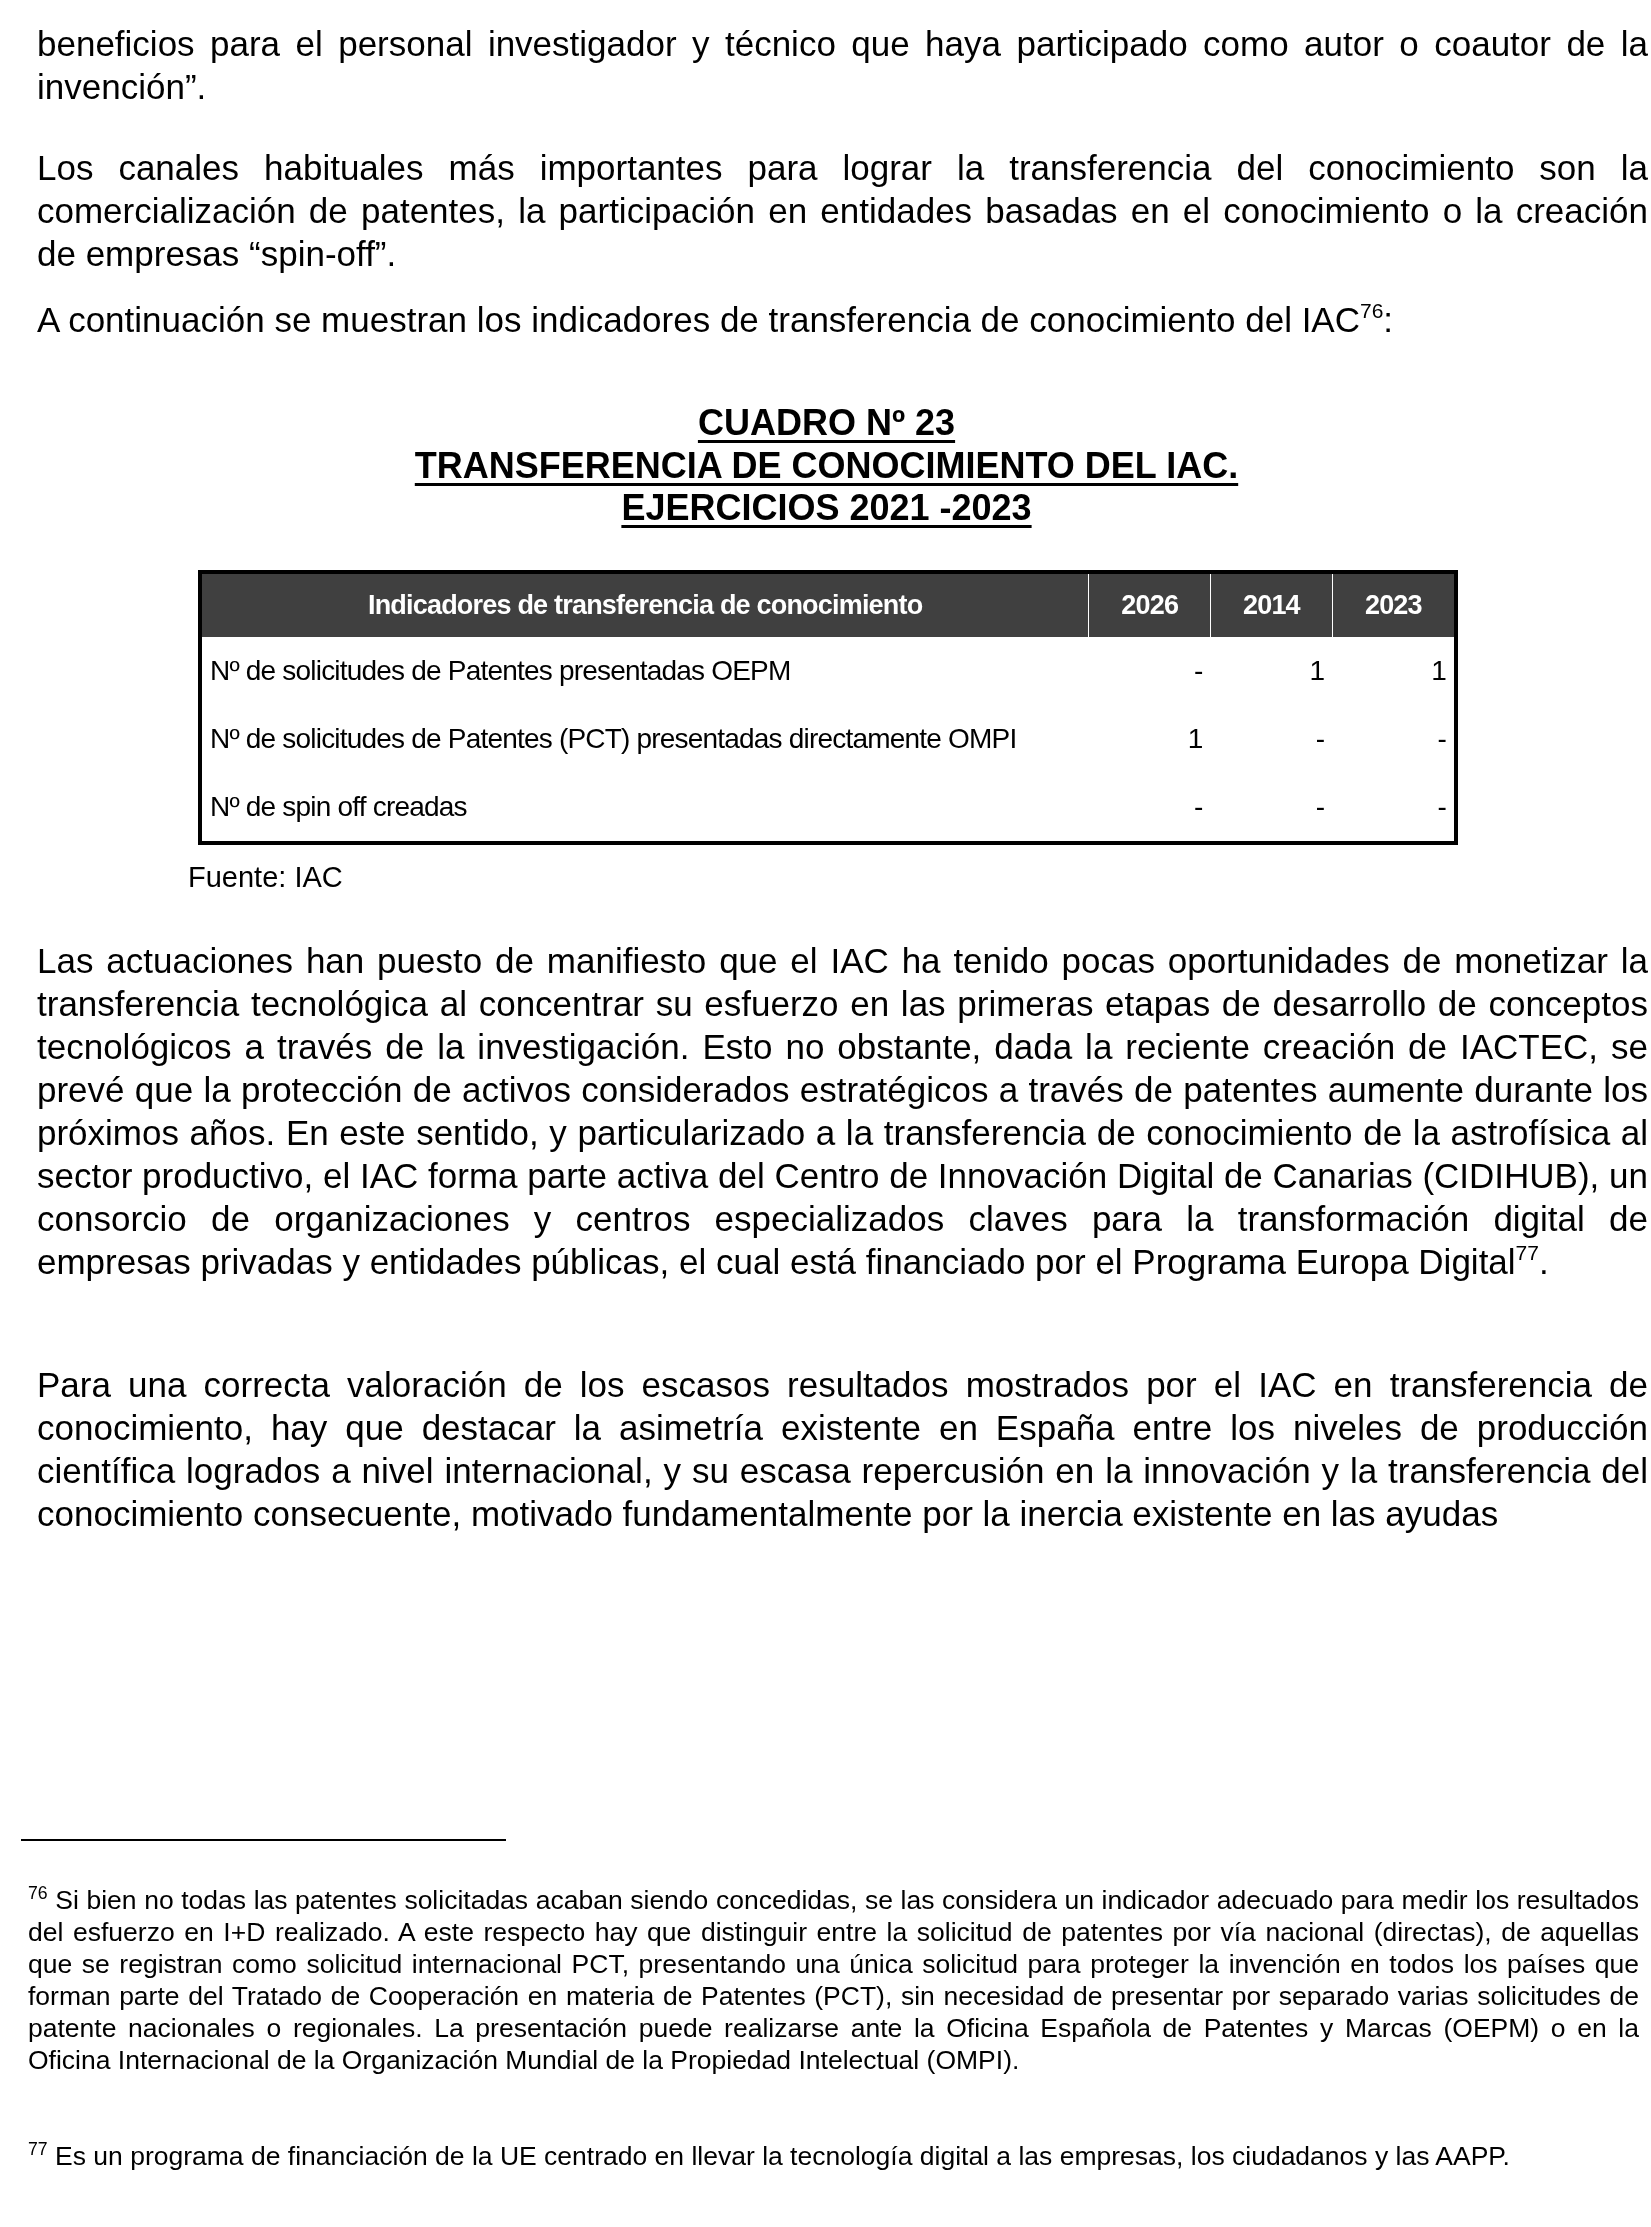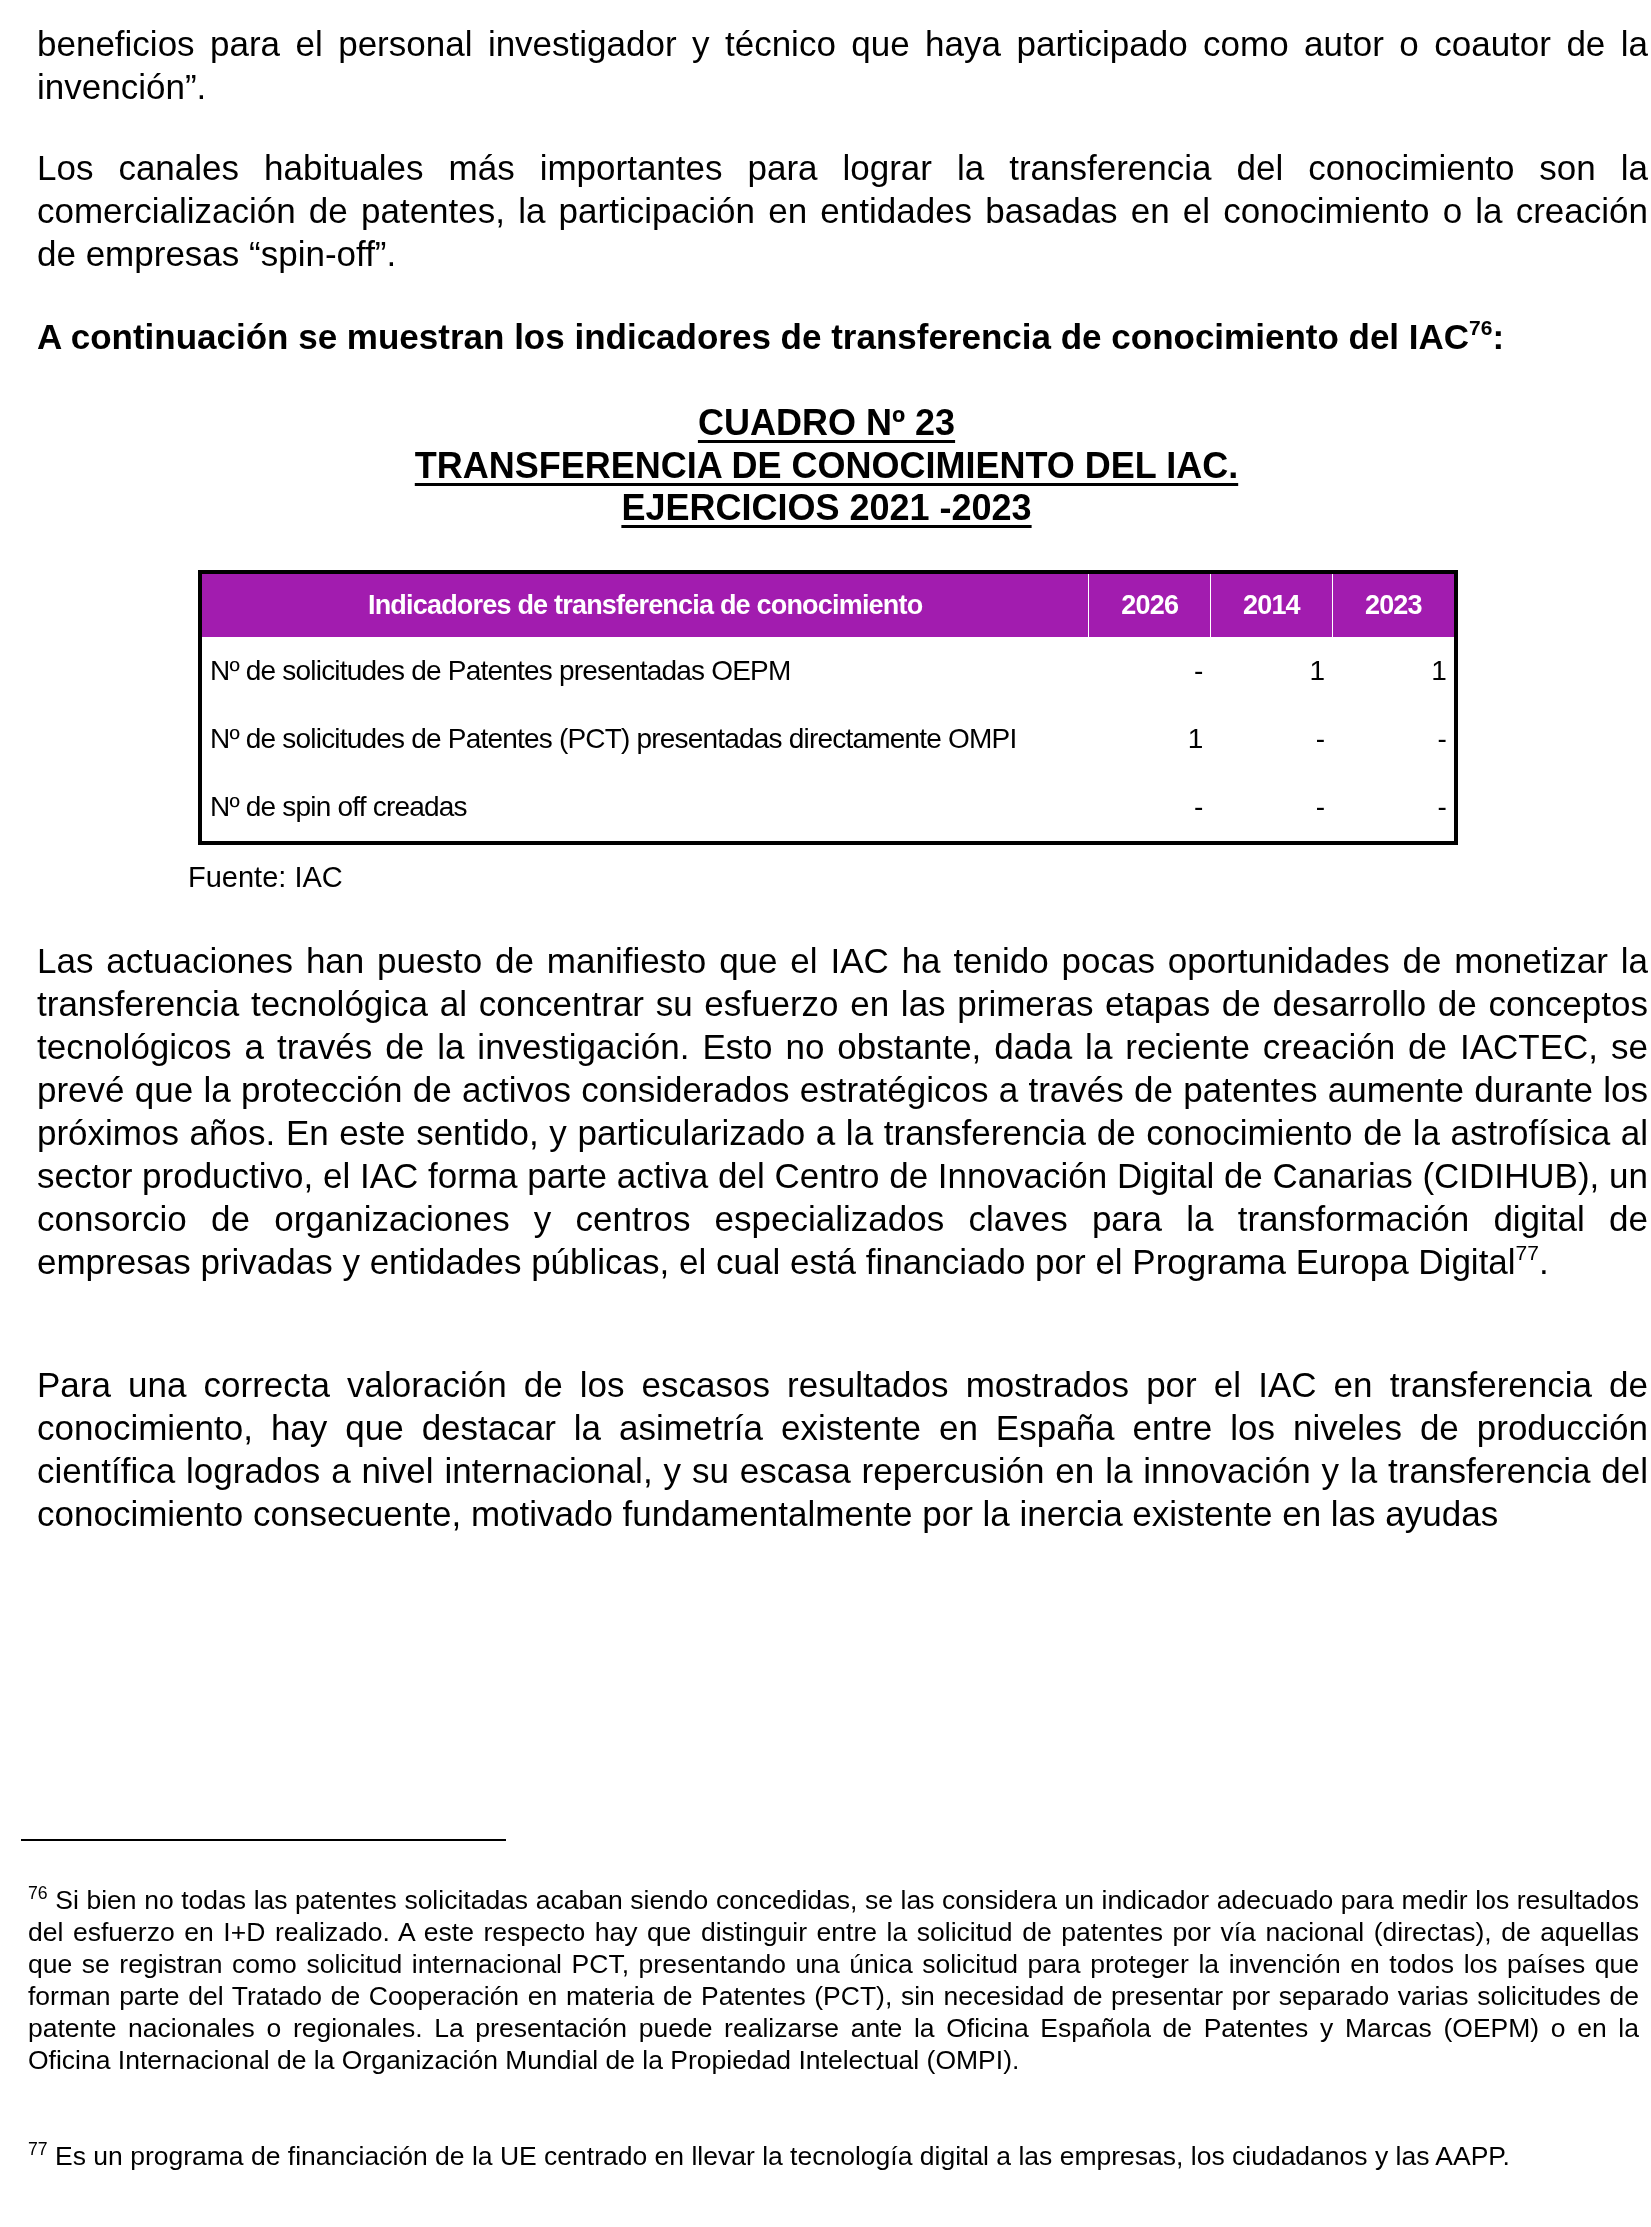--- a/index.html
+++ b/index.html
@@ -57,21 +57,21 @@
       top: 570px;
       width: 1260px;
     }
     table.data {
       border-collapse: collapse;
       width: 1260px;
       border: 4px solid #000000;
       font-family: "Liberation Sans", sans-serif;
     }
     table.data th {
-      background: #a21caf;
+      background: #404040;
       color: #ffffff;
       font-weight: bold;
       font-size: 27px;
       height: 63px;
       padding: 0;
       text-align: center;
       border-right: 1.6px solid #ffffff;
       transform-origin: center;
       letter-spacing: -0.8px;
     }
@@ -125,21 +125,21 @@
   </style>
 </head>
 <body>
 
 <div class="page">
 
   <p class="para" style="top: 6.4px;">beneficios para el personal investigador y técnico que haya participado como autor o coautor de la invención”.</p>
 
   <p class="para" style="top: 130px;">Los canales habituales más importantes para lograr la transferencia del conocimiento son la comercialización de patentes, la participación en entidades basadas en el conocimiento o la creación de empresas “spin-off”.</p>
 
-  <p class="para" style="top: 299px; font-weight: bold;"><span>A continuación se muestran los indicadores de transferencia de conocimiento del IAC</span><sup>76</sup><span>:</span></p>
+  <p class="para" style="top: 282px;"><span>A continuación se muestran los indicadores de transferencia de conocimiento del IAC</span><sup>76</sup><span>:</span></p>
 
   <div class="caption" style="top: 401px;"><span>CUADRO Nº 23</span></div>
   <div class="caption" style="top: 444px;"><span>TRANSFERENCIA DE CONOCIMIENTO DEL IAC.</span></div>
   <div class="caption" style="top: 486px;"><span>EJERCICIOS 2021 -2023</span></div>
 
   <div class="table-wrap">
     <table class="data">
       <colgroup>
         <col class="c-label">
           <col class="c-y">

